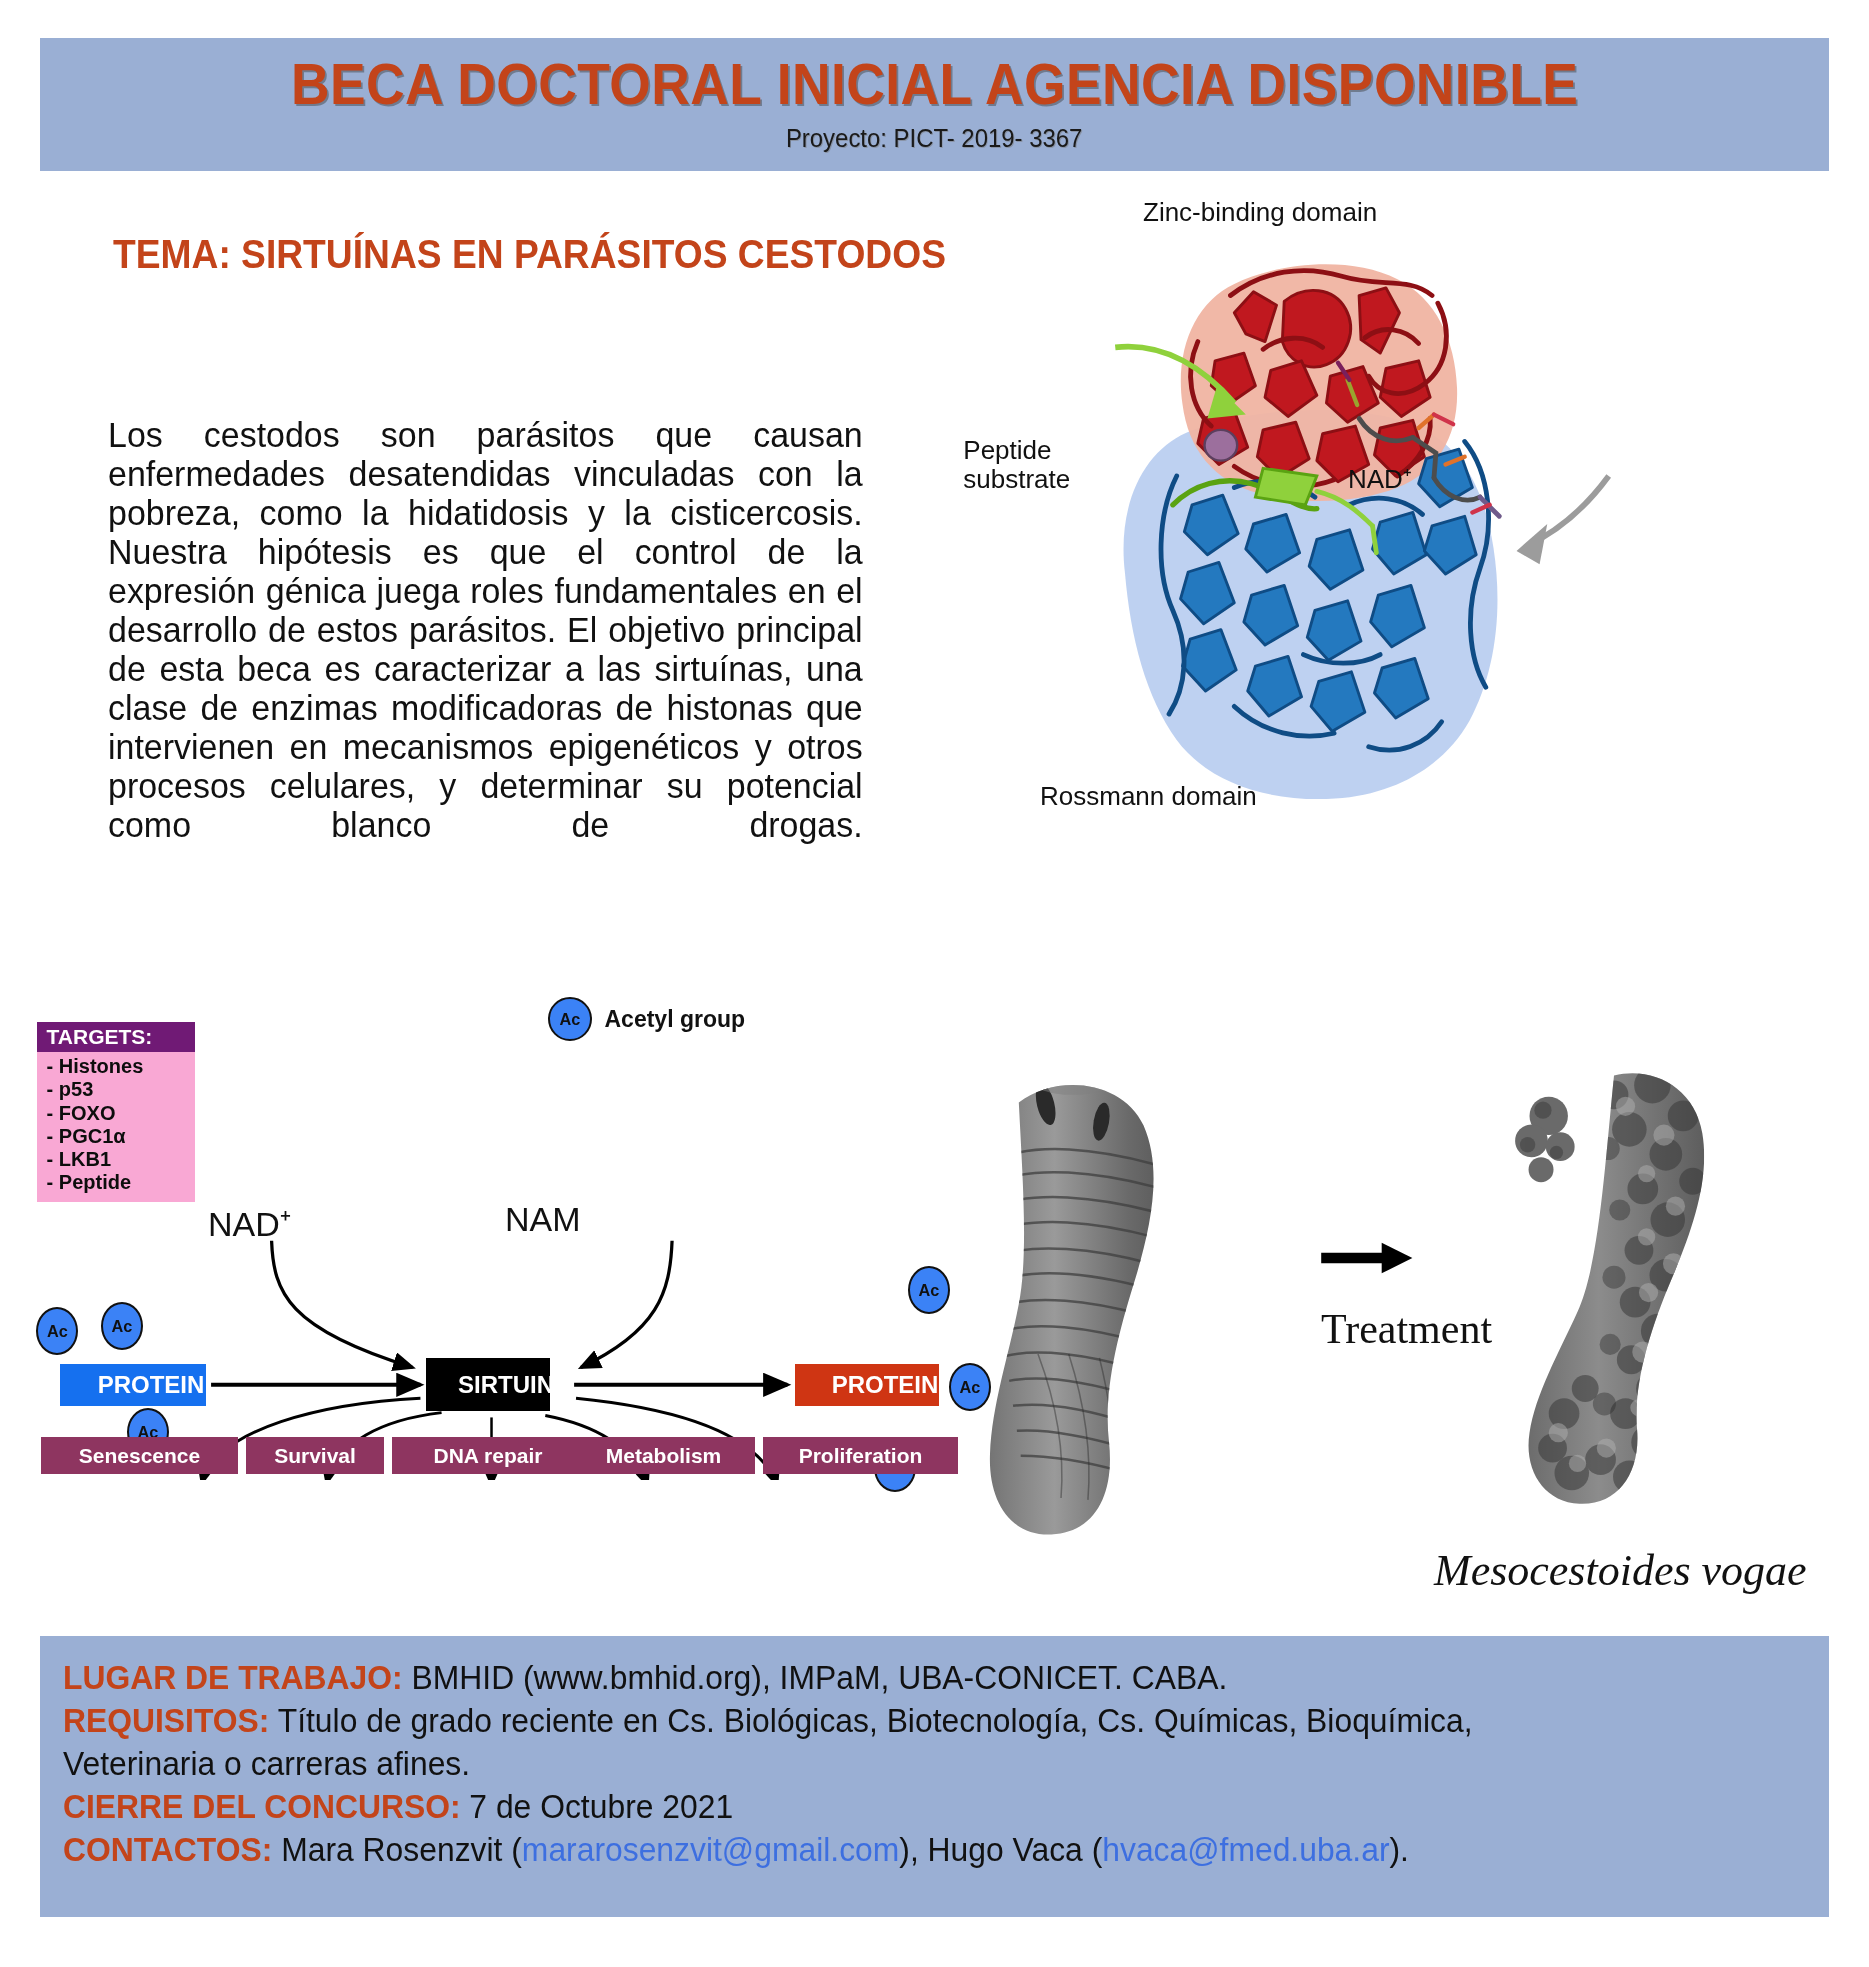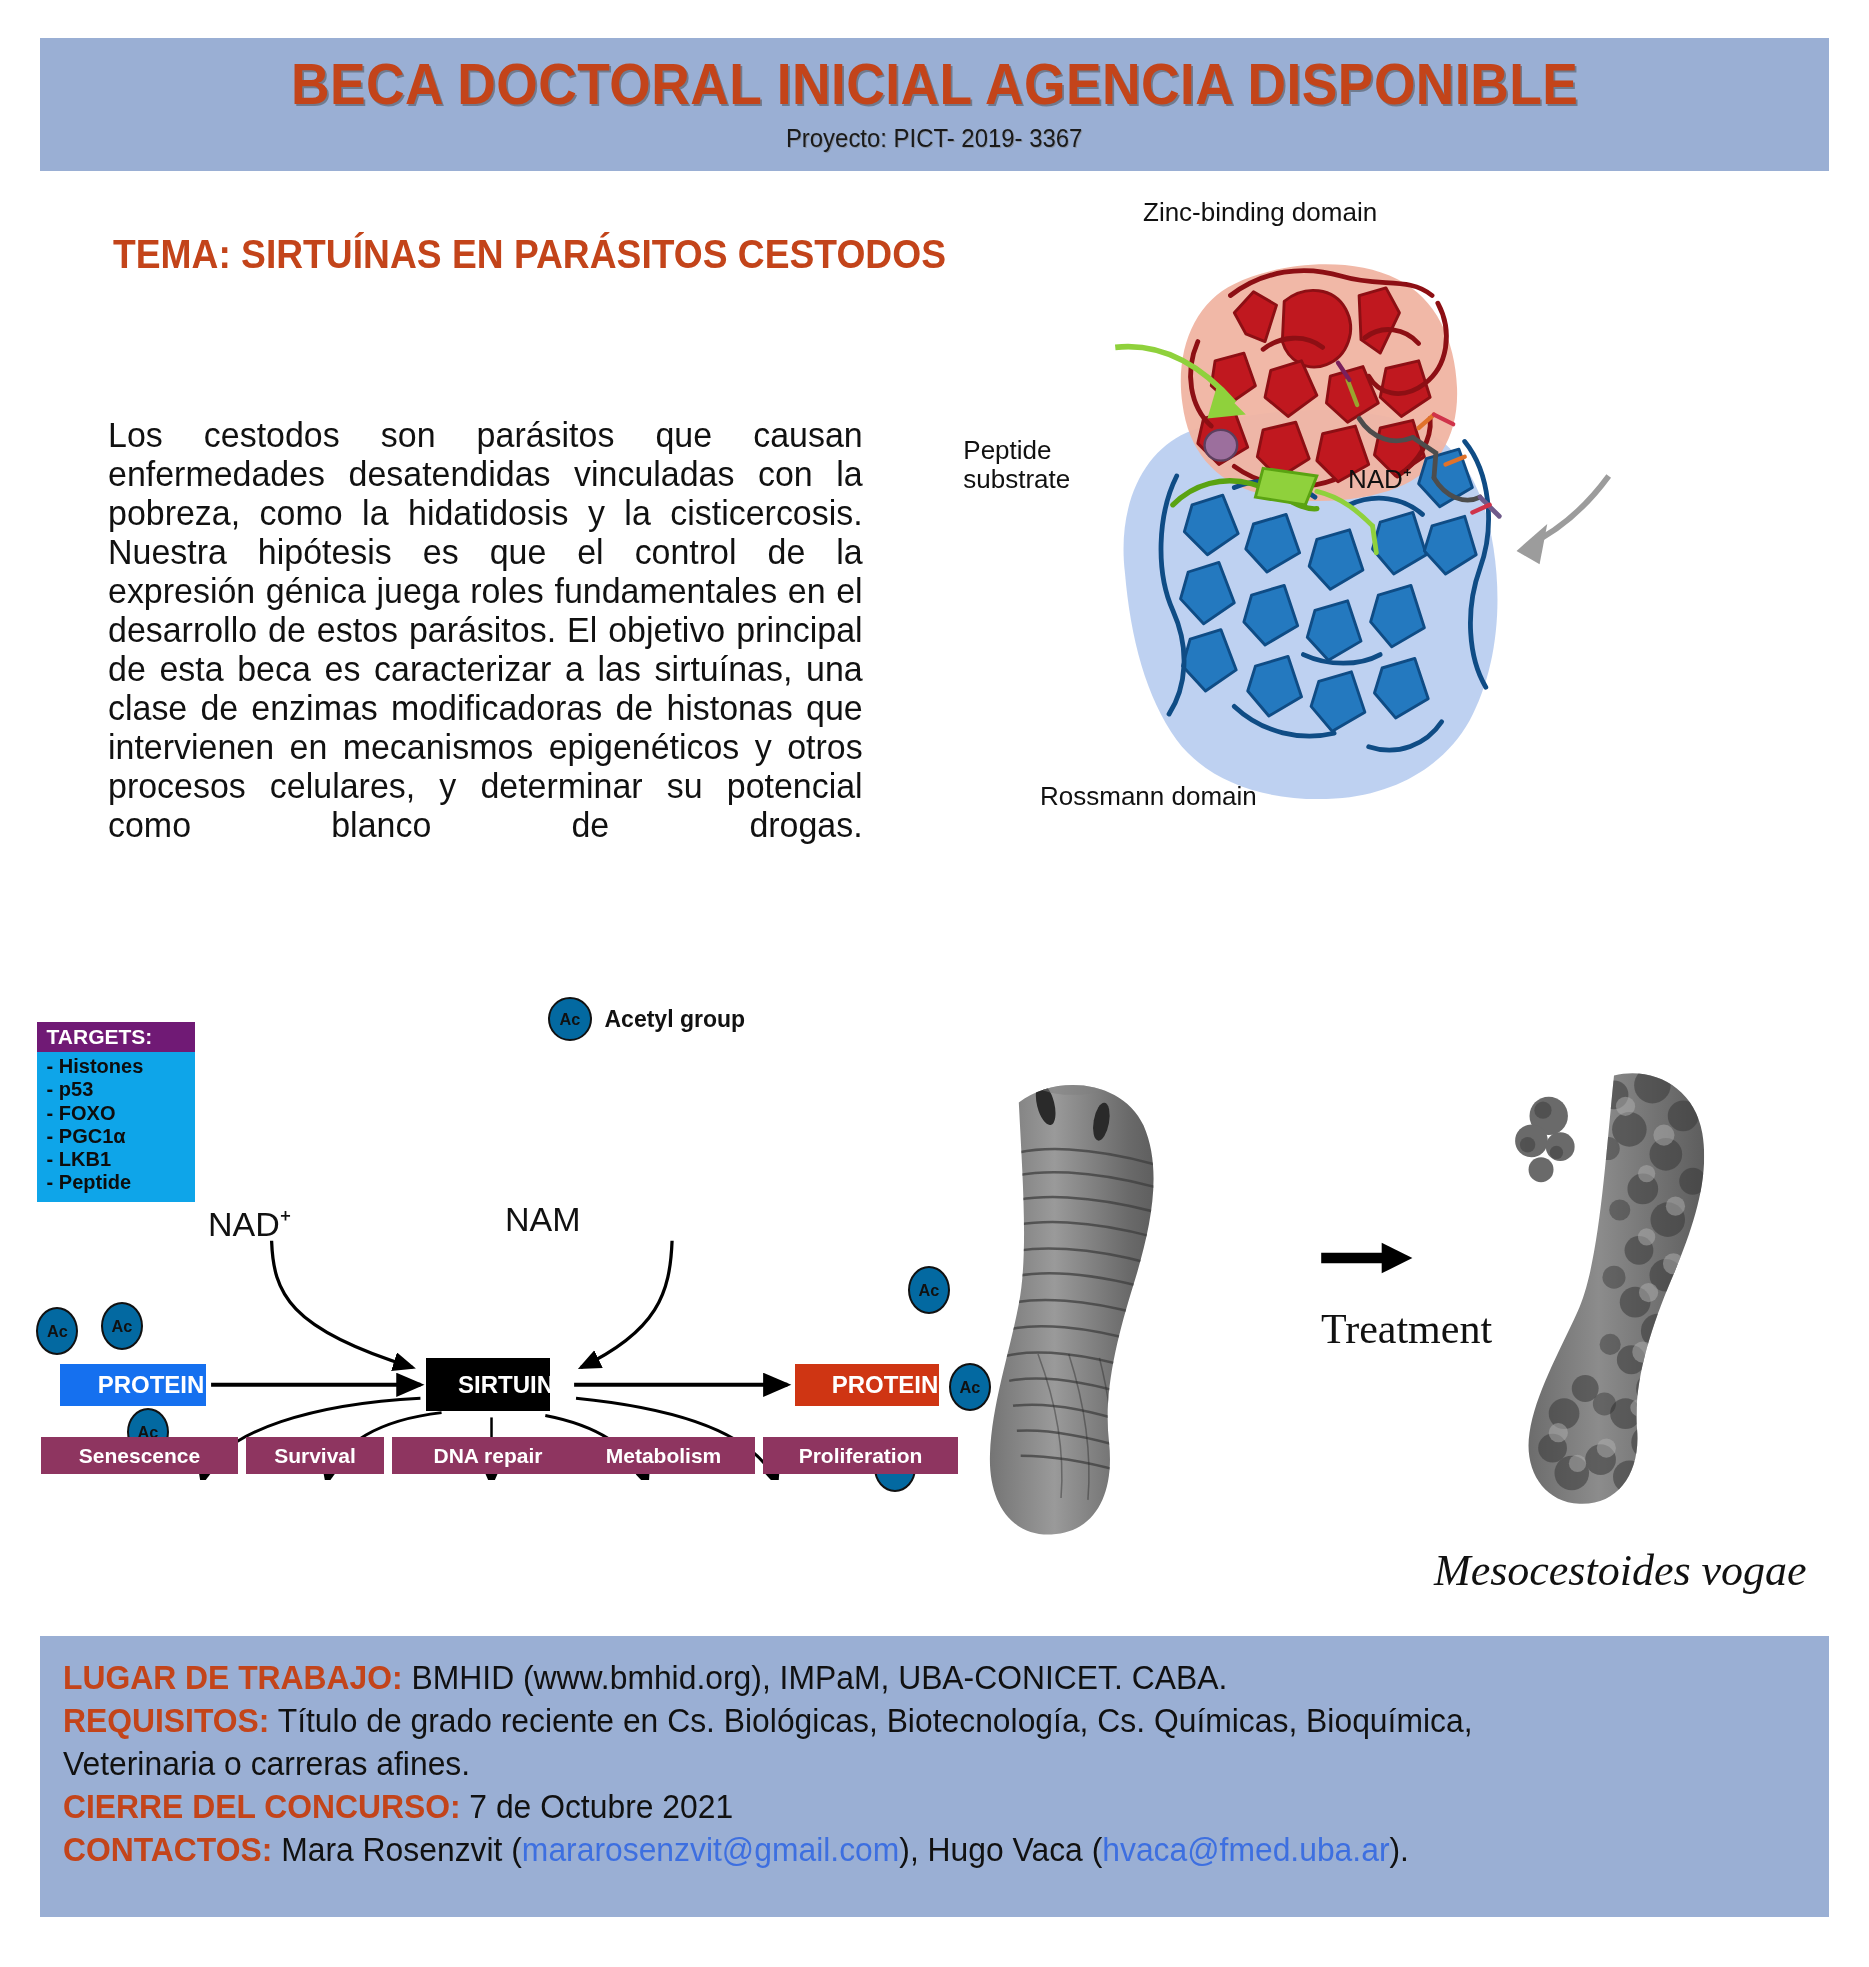--- a/index.html
+++ b/index.html
@@ -47,32 +47,32 @@
 
   
   .targets-box {
     position: absolute; left: 37px; top: 1022px; width: 158px;
   }
   .targets-header {
     background: #701a75; color: #fff; font-weight: 700;
     font-size: 21px; padding: 3.8px 7.7px 4.8px 9.6px; line-height: 1;
   }
   .targets-body {
-    background: #0ea5e9; padding: 3.8px 7.7px 7.7px 9.6px;
+    background: #f9a8d4; padding: 3.8px 7.7px 7.7px 9.6px;
   }
   .targets-body li {
     list-style: none; font-size: 20px; font-weight: 700; color: #0d0d0d;
     line-height: 1.155; white-space: nowrap;
   }
 
   
   .acetyl-legend { position: absolute; left: 548px; top: 997px; display: flex; align-items: center; gap: 12.5px; }
   .ac-circle {
     width: 44px; height: 44px; border-radius: 50%;
-    background: #0369a1; border: 2.4px solid #111;
+    background: #3b82f6; border: 2.4px solid #111;
     display: flex; align-items: center; justify-content: center;
     font-size: 16.3px; font-weight: 800; color: #111; flex: none;
   }
   .ac-small { width: 42px; height: 48px; border-radius: 50%; }
   .acetyl-label { font-size: 23px; font-weight: 700; color: #111; white-space: nowrap; }
 
   
   .diagram { position: absolute; left: 19px; top: 1206px; width: 970px; height: 274px; }
   .diagram svg { position: absolute; left: 0; top: 0; }
   .dbox {

